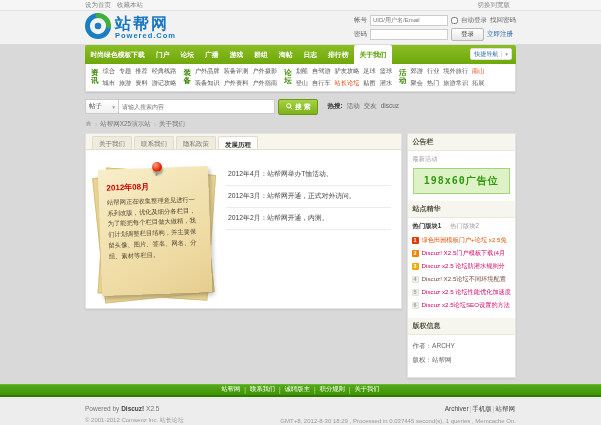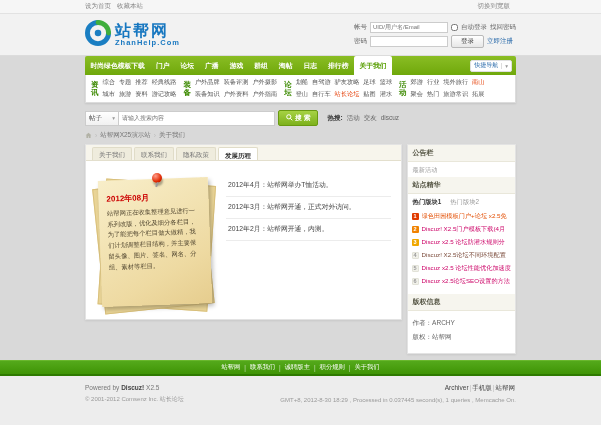--- a/index.html
+++ b/index.html
@@ -137,21 +137,21 @@
     <div class="logo">
       <span>
         <svg width="26" height="26" viewBox="0 0 32 32">
           <path d="M16 3a13 13 0 1 0 13 13" fill="none" stroke="#1a7ec2" stroke-width="6" stroke-linecap="round"></path>
           <path d="M29 16A13 13 0 0 0 16 3" fill="none" stroke="#3fae3c" stroke-width="6" stroke-linecap="round"></path>
           <circle cx="16" cy="16" r="4" fill="#1a7ec2"></circle>
         </svg>
       </span>
       <span>
         <div class="logo-text-cn">站帮网</div>
-        <div class="logo-text-en">ZhanHelp.Com</div>
+        <div class="logo-text-en">Powered.Com</div>
       </span>
     </div>
     <div class="login">
       <div class="login-row">
         <span>帐号</span>
         <input type="text" placeholder="UID/用户名/Email" style="">
         <input type="checkbox" style="">
         <span>自动登录</span>
         <a class="lnk-gray" href="#">找回密码</a>
       </div>
@@ -332,20 +332,21 @@
             <div class="timeline-item">2012年4月：站帮网举办T恤活动。</div>
             <div class="timeline-item">2012年3月：站帮网开通，正式对外访问。</div>
             <div class="timeline-item">2012年2月：站帮网开通，内测。</div>
           </div>
       </div>
     </div>
 
     <div class="sidebar">
       <div class="side-header">公告栏</div>
       <div class="side-sub">最新活动</div>
+      <div class="ad-box">198x60广告位</div>
 
       <div class="side-header">站点精华</div>
       <div class="side-tabs">
           <a class="side-tab active">热门版块1</a>
           <a class="side-tab">热门版块2</a>
         </div>
       <div class="side-list">
           <div class="side-item">
             <span class="badge" style="background: rgb(224, 58, 0);">1</span>
             <span class="side-item-text" style="color: rgb(227, 77, 0);">绿色田园模板门户+论坛 x2.5免</span>

